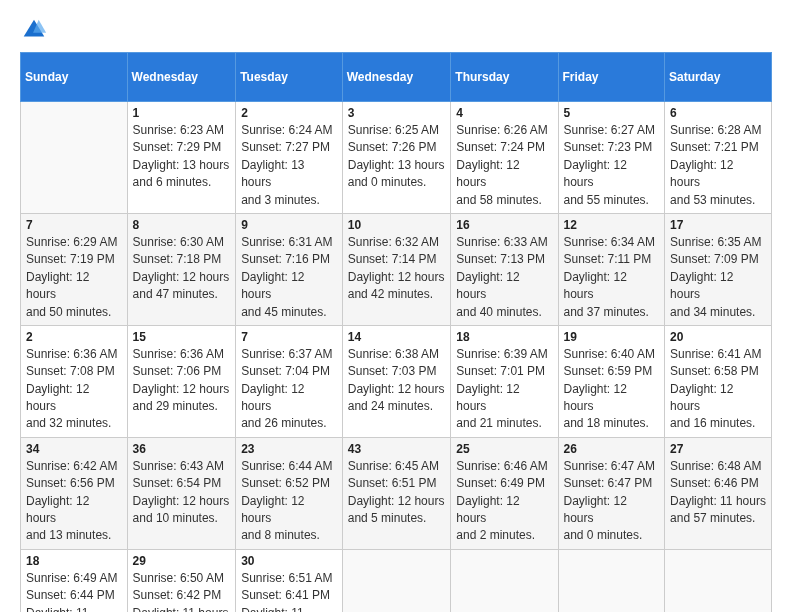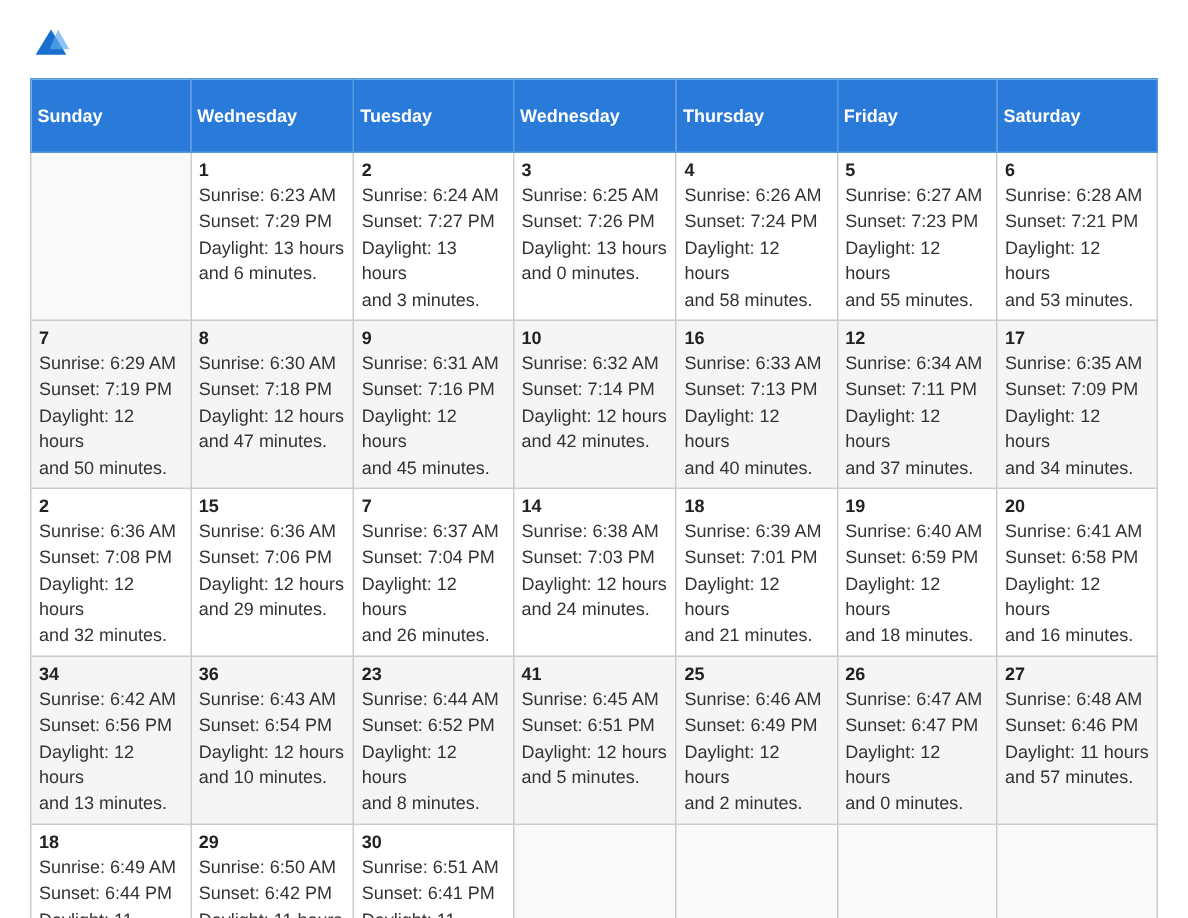--- a/index.html
+++ b/index.html
@@ -223,21 +223,21 @@
           </td>
           <td>
             <span class="day-num">36</span>
             <div class="day-info">Sunrise: 6:43 AM<br>Sunset: 6:54 PM<br>Daylight: 12 hours<br>and 10 minutes.</div>
           </td>
           <td>
             <span class="day-num">23</span>
             <div class="day-info">Sunrise: 6:44 AM<br>Sunset: 6:52 PM<br>Daylight: 12 hours<br>and 8 minutes.</div>
           </td>
           <td>
-            <span class="day-num">41</span>
+            <span class="day-num">43</span>
             <div class="day-info">Sunrise: 6:45 AM<br>Sunset: 6:51 PM<br>Daylight: 12 hours<br>and 5 minutes.</div>
           </td>
           <td>
             <span class="day-num">25</span>
             <div class="day-info">Sunrise: 6:46 AM<br>Sunset: 6:49 PM<br>Daylight: 12 hours<br>and 2 minutes.</div>
           </td>
           <td>
             <span class="day-num">26</span>
             <div class="day-info">Sunrise: 6:47 AM<br>Sunset: 6:47 PM<br>Daylight: 12 hours<br>and 0 minutes.</div>
           </td>

